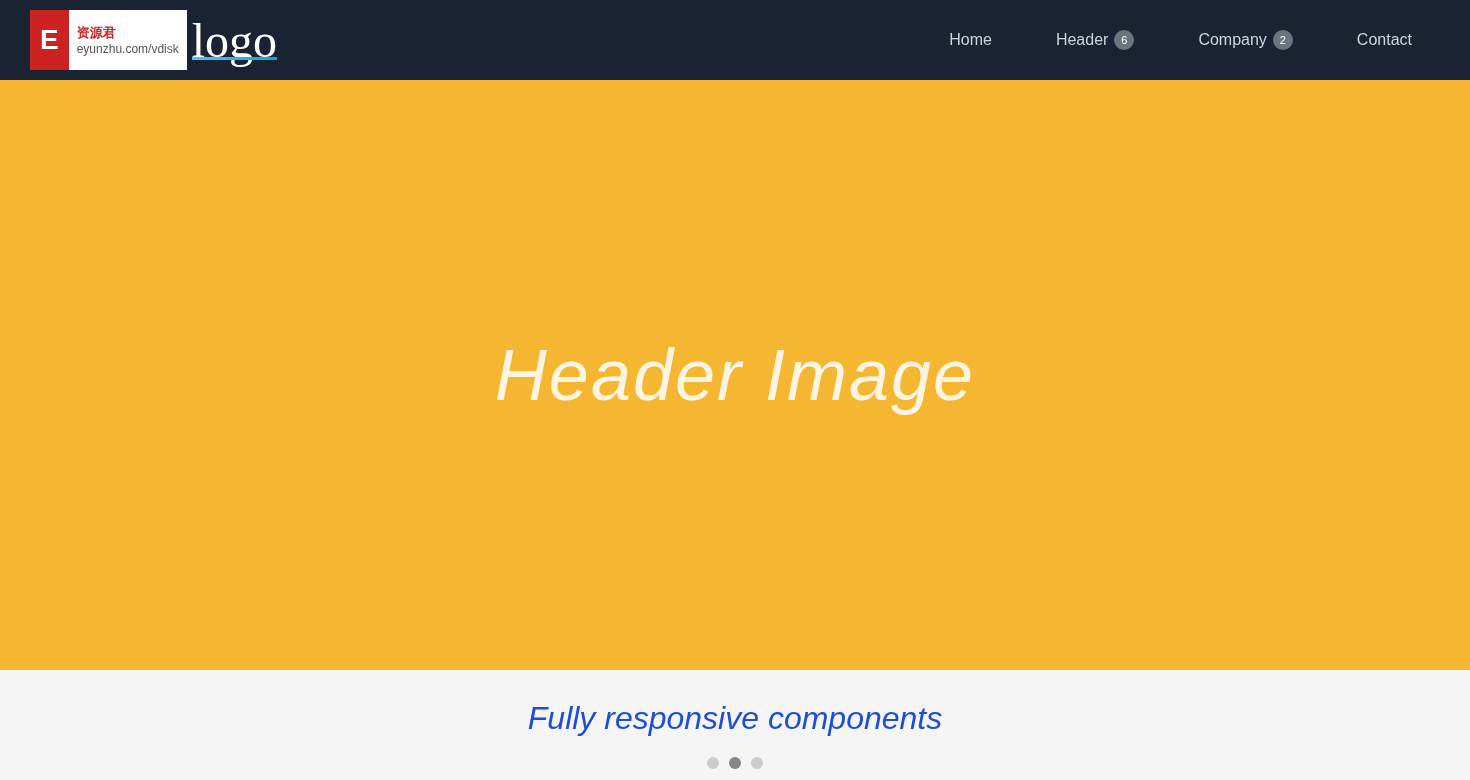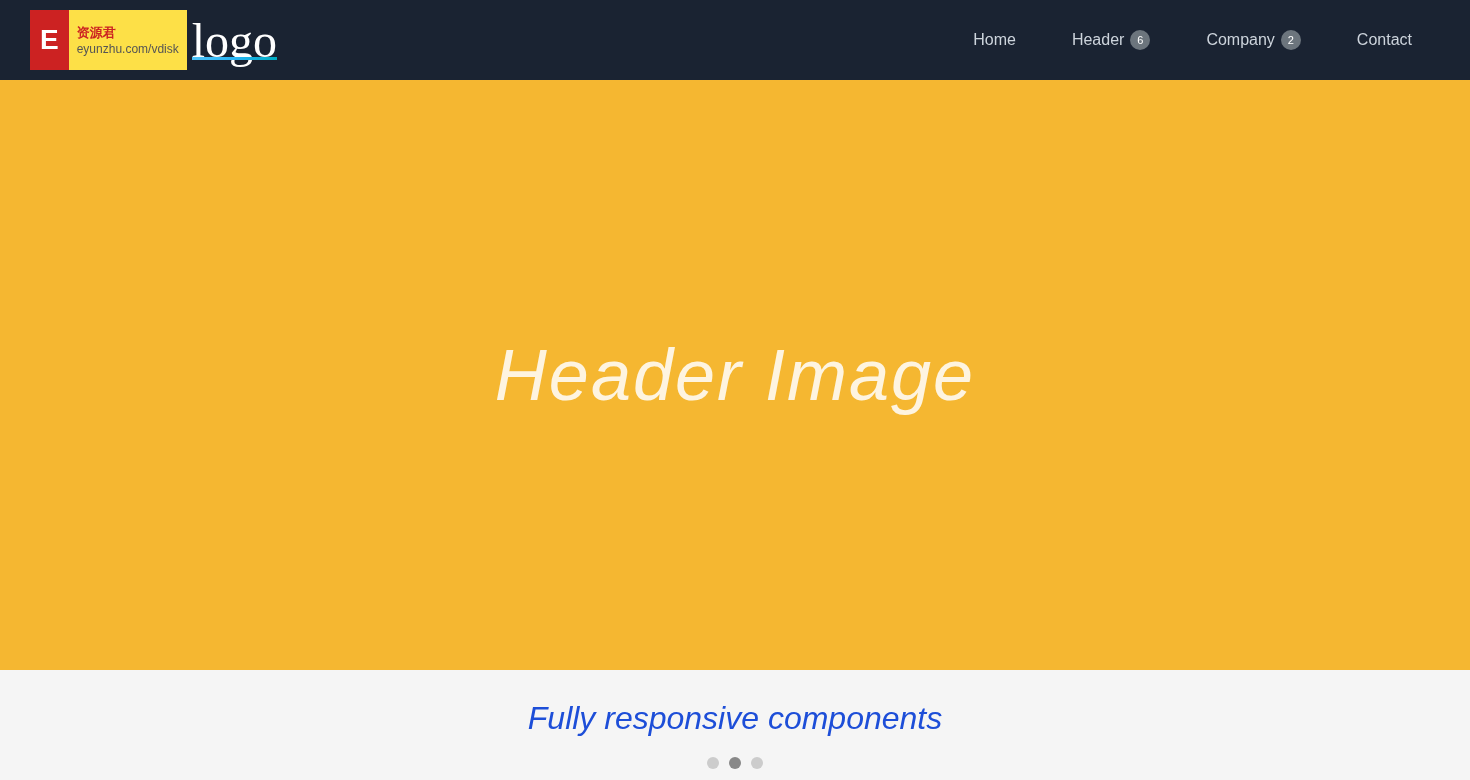--- a/index.html
+++ b/index.html
@@ -38,21 +38,21 @@
       font-weight: bold;
       font-size: 28px;
       padding: 8px 10px;
       display: flex;
       align-items: center;
       justify-content: center;
       height: 60px;
     }
 
     .logo-info {
-      background-color: #fde047;
+      background-color: #ffffff;
       height: 60px;
       display: flex;
       flex-direction: column;
       justify-content: center;
       padding: 4px 8px;
     }
 
     .logo-info-top {
       color: #cc2222;
       font-size: 13px;
@@ -79,21 +79,21 @@
       bottom: 8px;
       left: 0;
       right: 0;
       height: 3px;
       background: linear-gradient(90deg, #4fc3f7, #29b6f6, #00acc1);
     }
 
     .navbar-nav {
       display: flex;
       align-items: flex-start;
-      gap: 0;
+      gap: 8px;
       list-style: none;
     }
 
     .navbar-nav li {
       position: relative;
     }
 
     .navbar-nav li a {
       color: #cdd4dc;
       text-decoration: none;

